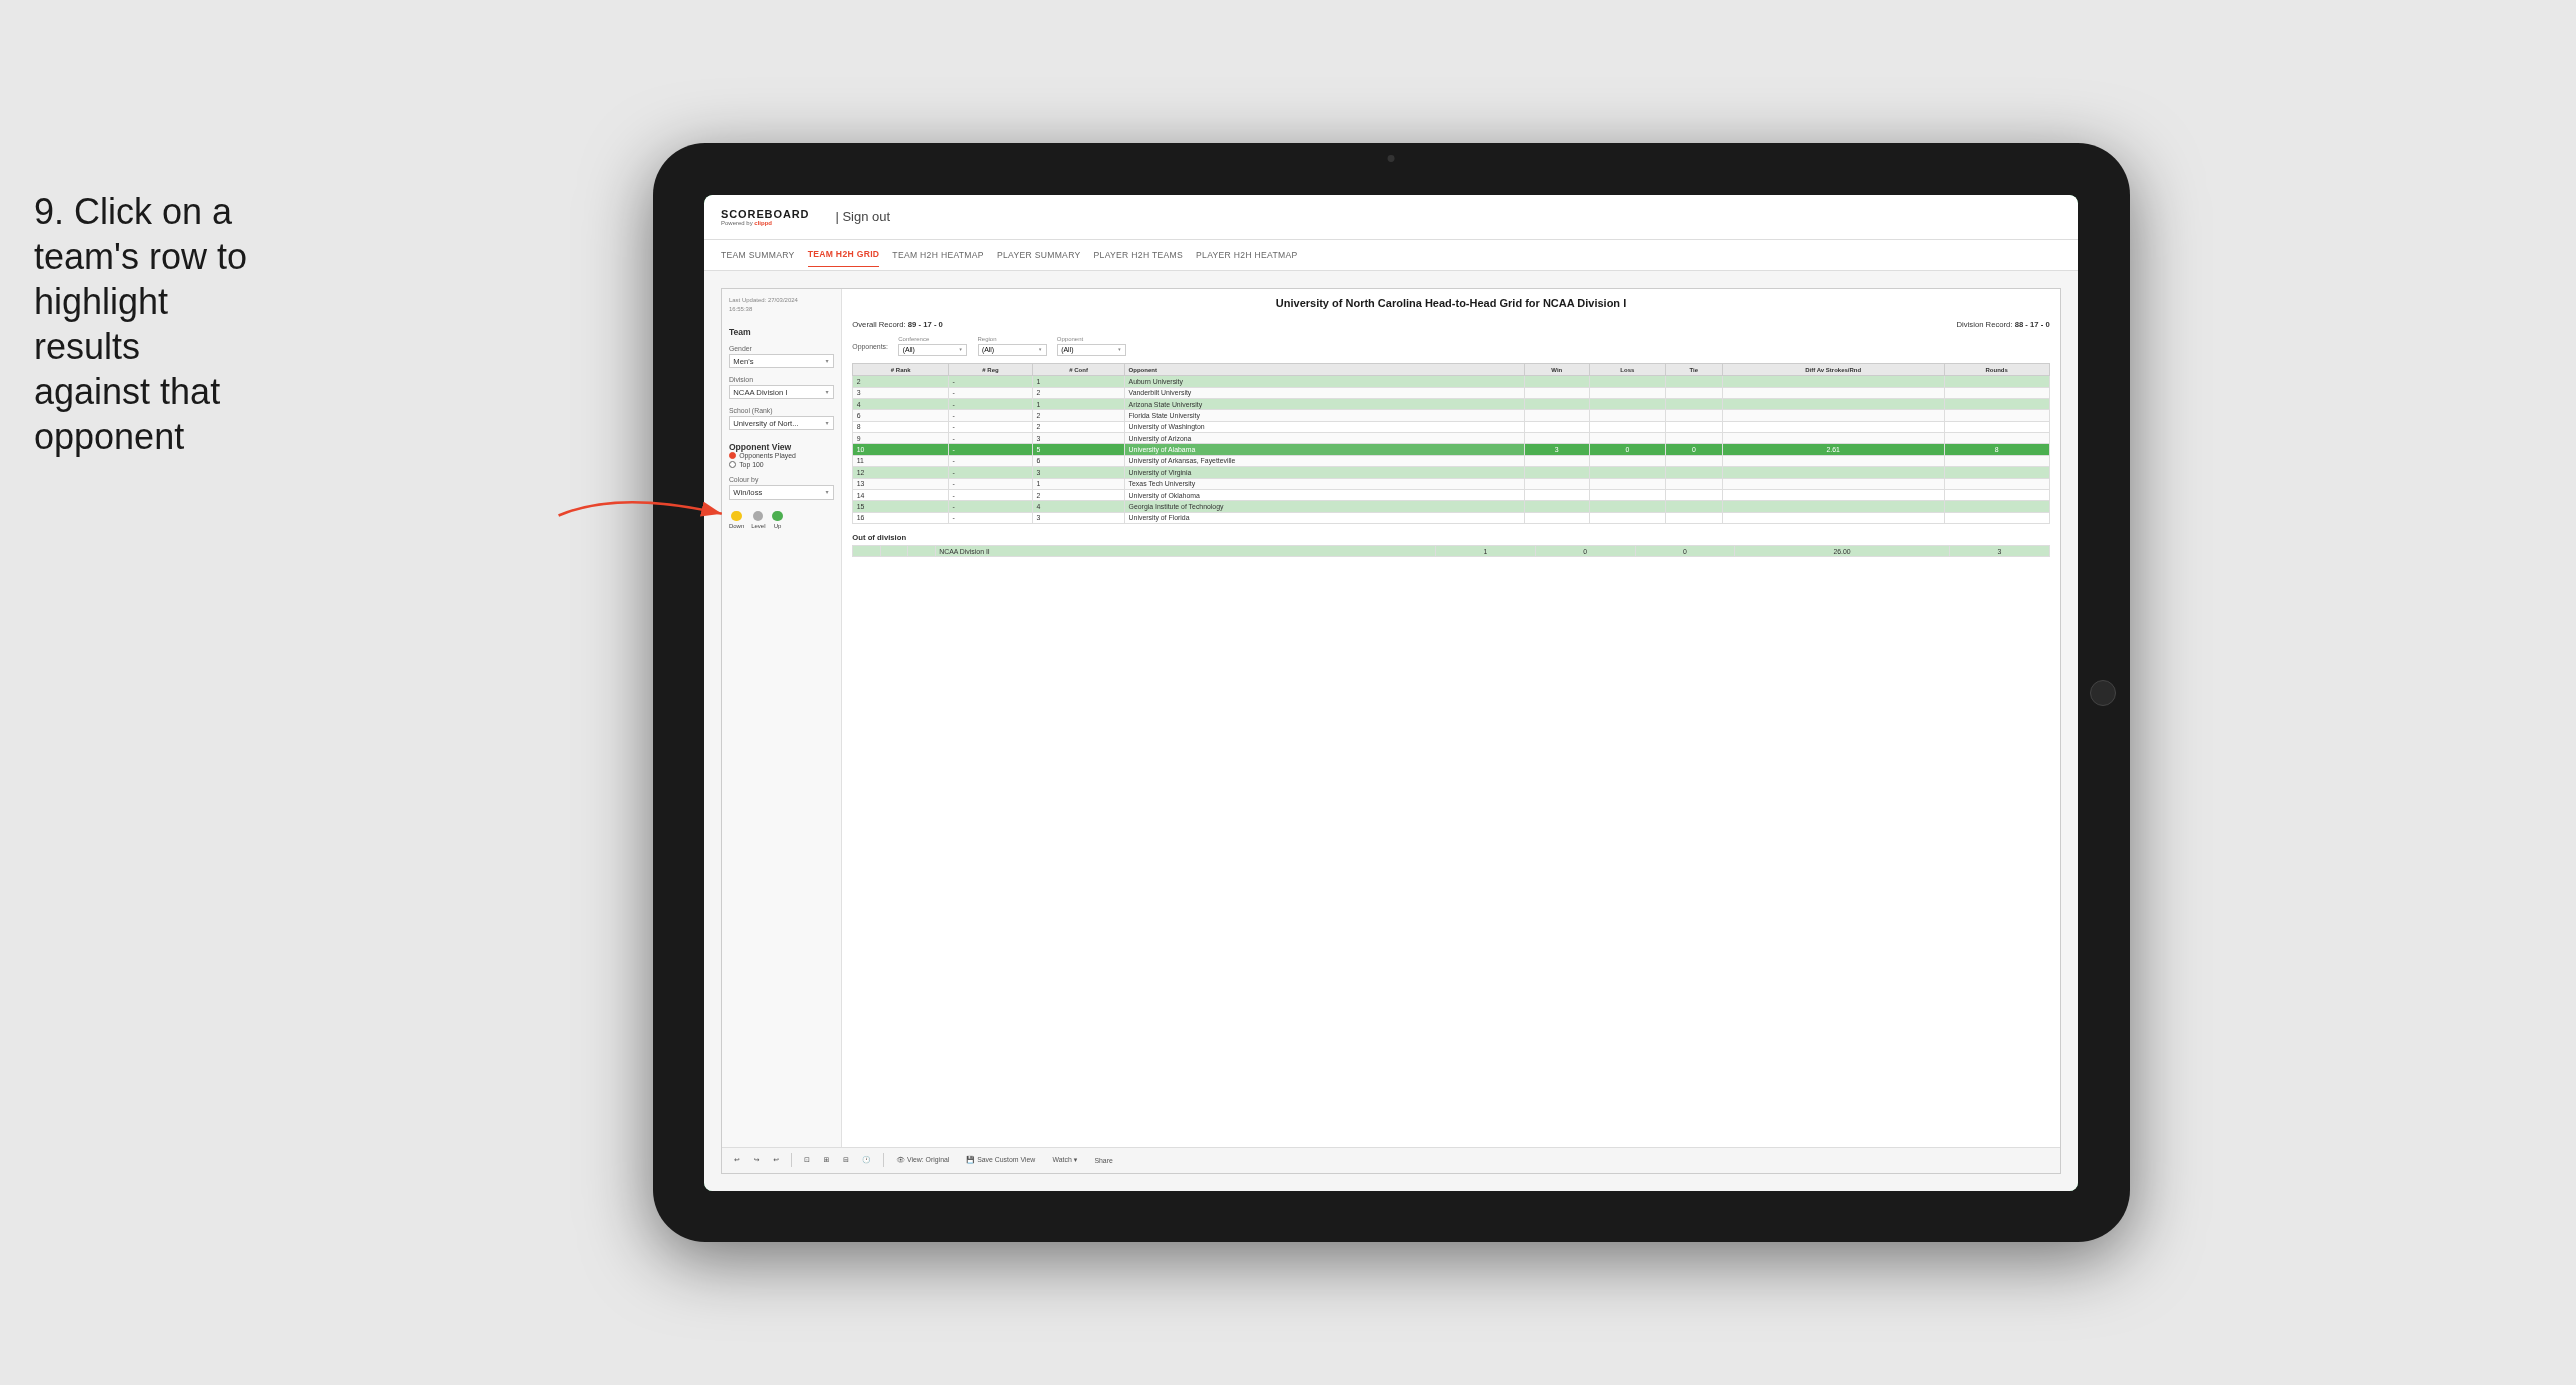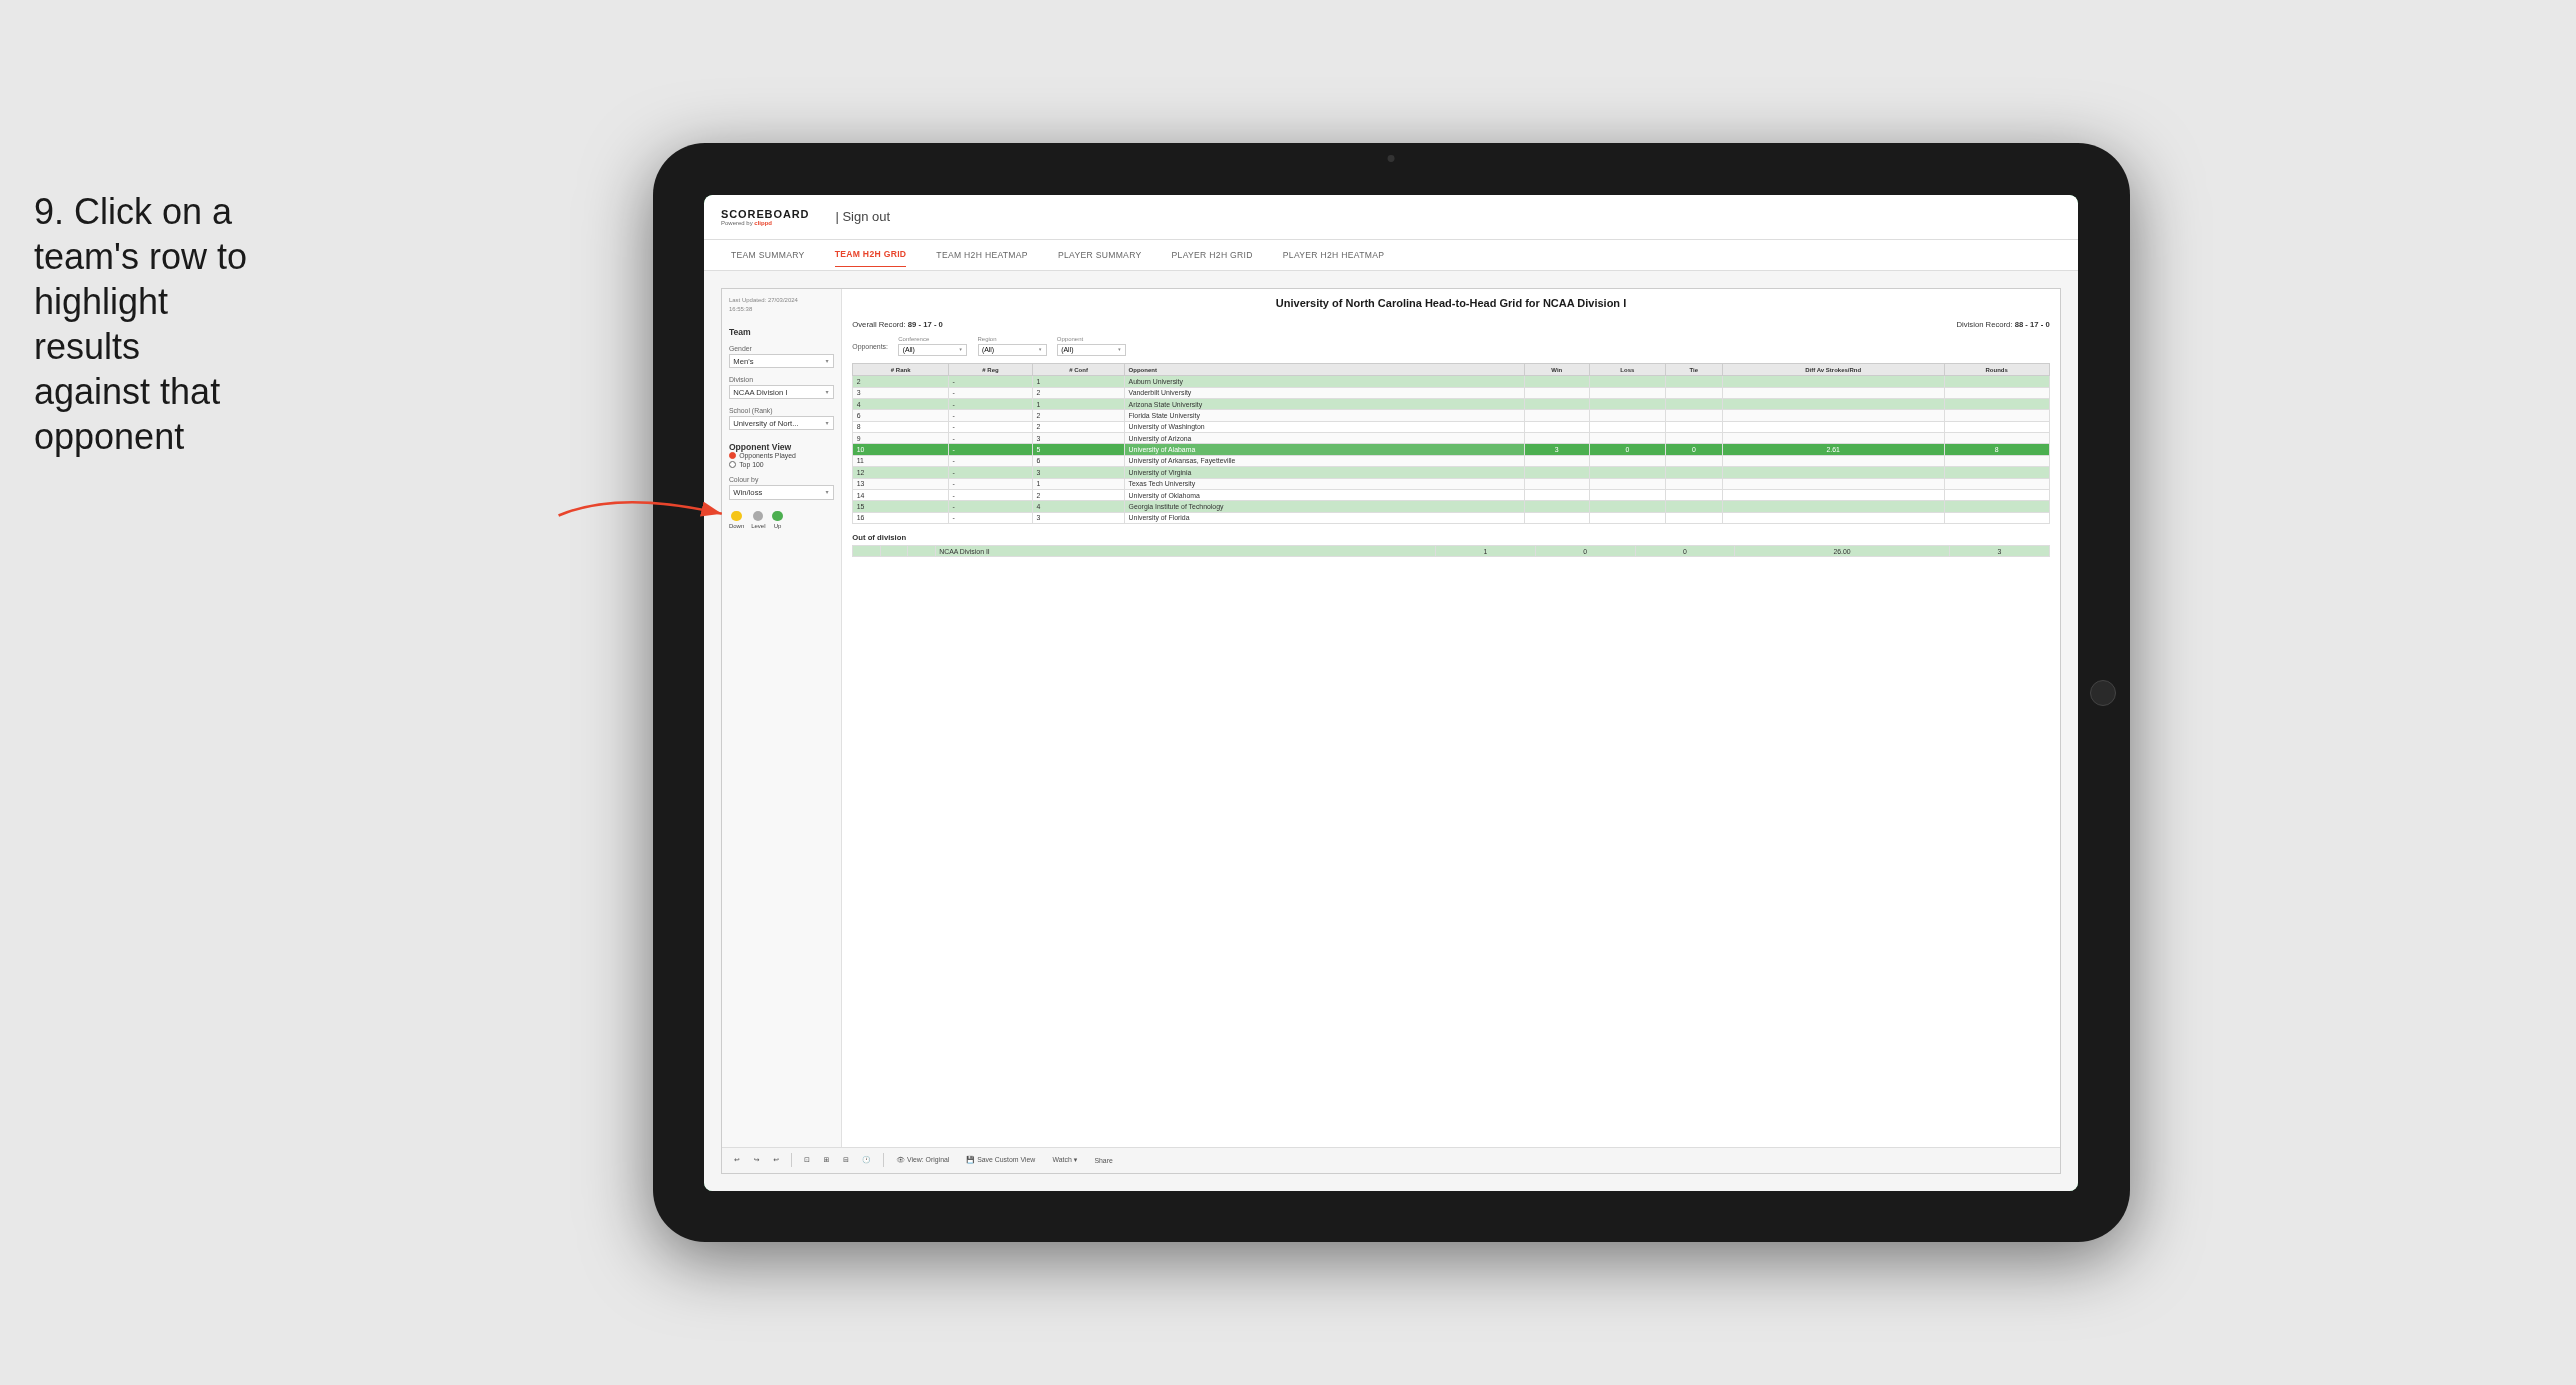--- a/index.html
+++ b/index.html
@@ -107,23 +107,23 @@
       color: #444;
       cursor: pointer;
     }
 
     
     .sub-nav {
       background: #fff;
       height: 31px;
       display: flex;
       align-items: center;
-      padding: 0 27px;
+      padding: 0 17px;
       border-bottom: 1.7px solid #ddd;
-      gap: 30px;
+      gap: 13px;
       flex-shrink: 0;
     }
 
     .sub-nav-item {
       font-size: 8.6px;
       color: #666;
       cursor: pointer;
       padding: 6.9px 0;
       font-weight: 500;
       letter-spacing: 0.3px;
@@ -456,21 +456,21 @@
         <span class="logo-sub">Powered by <span>clippd</span></span>
       </div>
       <span class="nav-sign-out">| <span>Sign out</span></span>
     </div>
 
     <div class="sub-nav">
       <span class="sub-nav-item">TEAM SUMMARY</span>
       <span class="sub-nav-item active">TEAM H2H GRID</span>
       <span class="sub-nav-item">TEAM H2H HEATMAP</span>
       <span class="sub-nav-item">PLAYER SUMMARY</span>
-      <span class="sub-nav-item">PLAYER H2H GRID</span>
+      <span class="sub-nav-item">PLAYER H2H TEAMS</span>
       <span class="sub-nav-item">PLAYER H2H HEATMAP</span>
     </div>
 
     <div class="main-content">
       <div class="tableau-wrapper">
 
         <div class="tableau-body">
 
           <div class="sidebar">
             <div>

